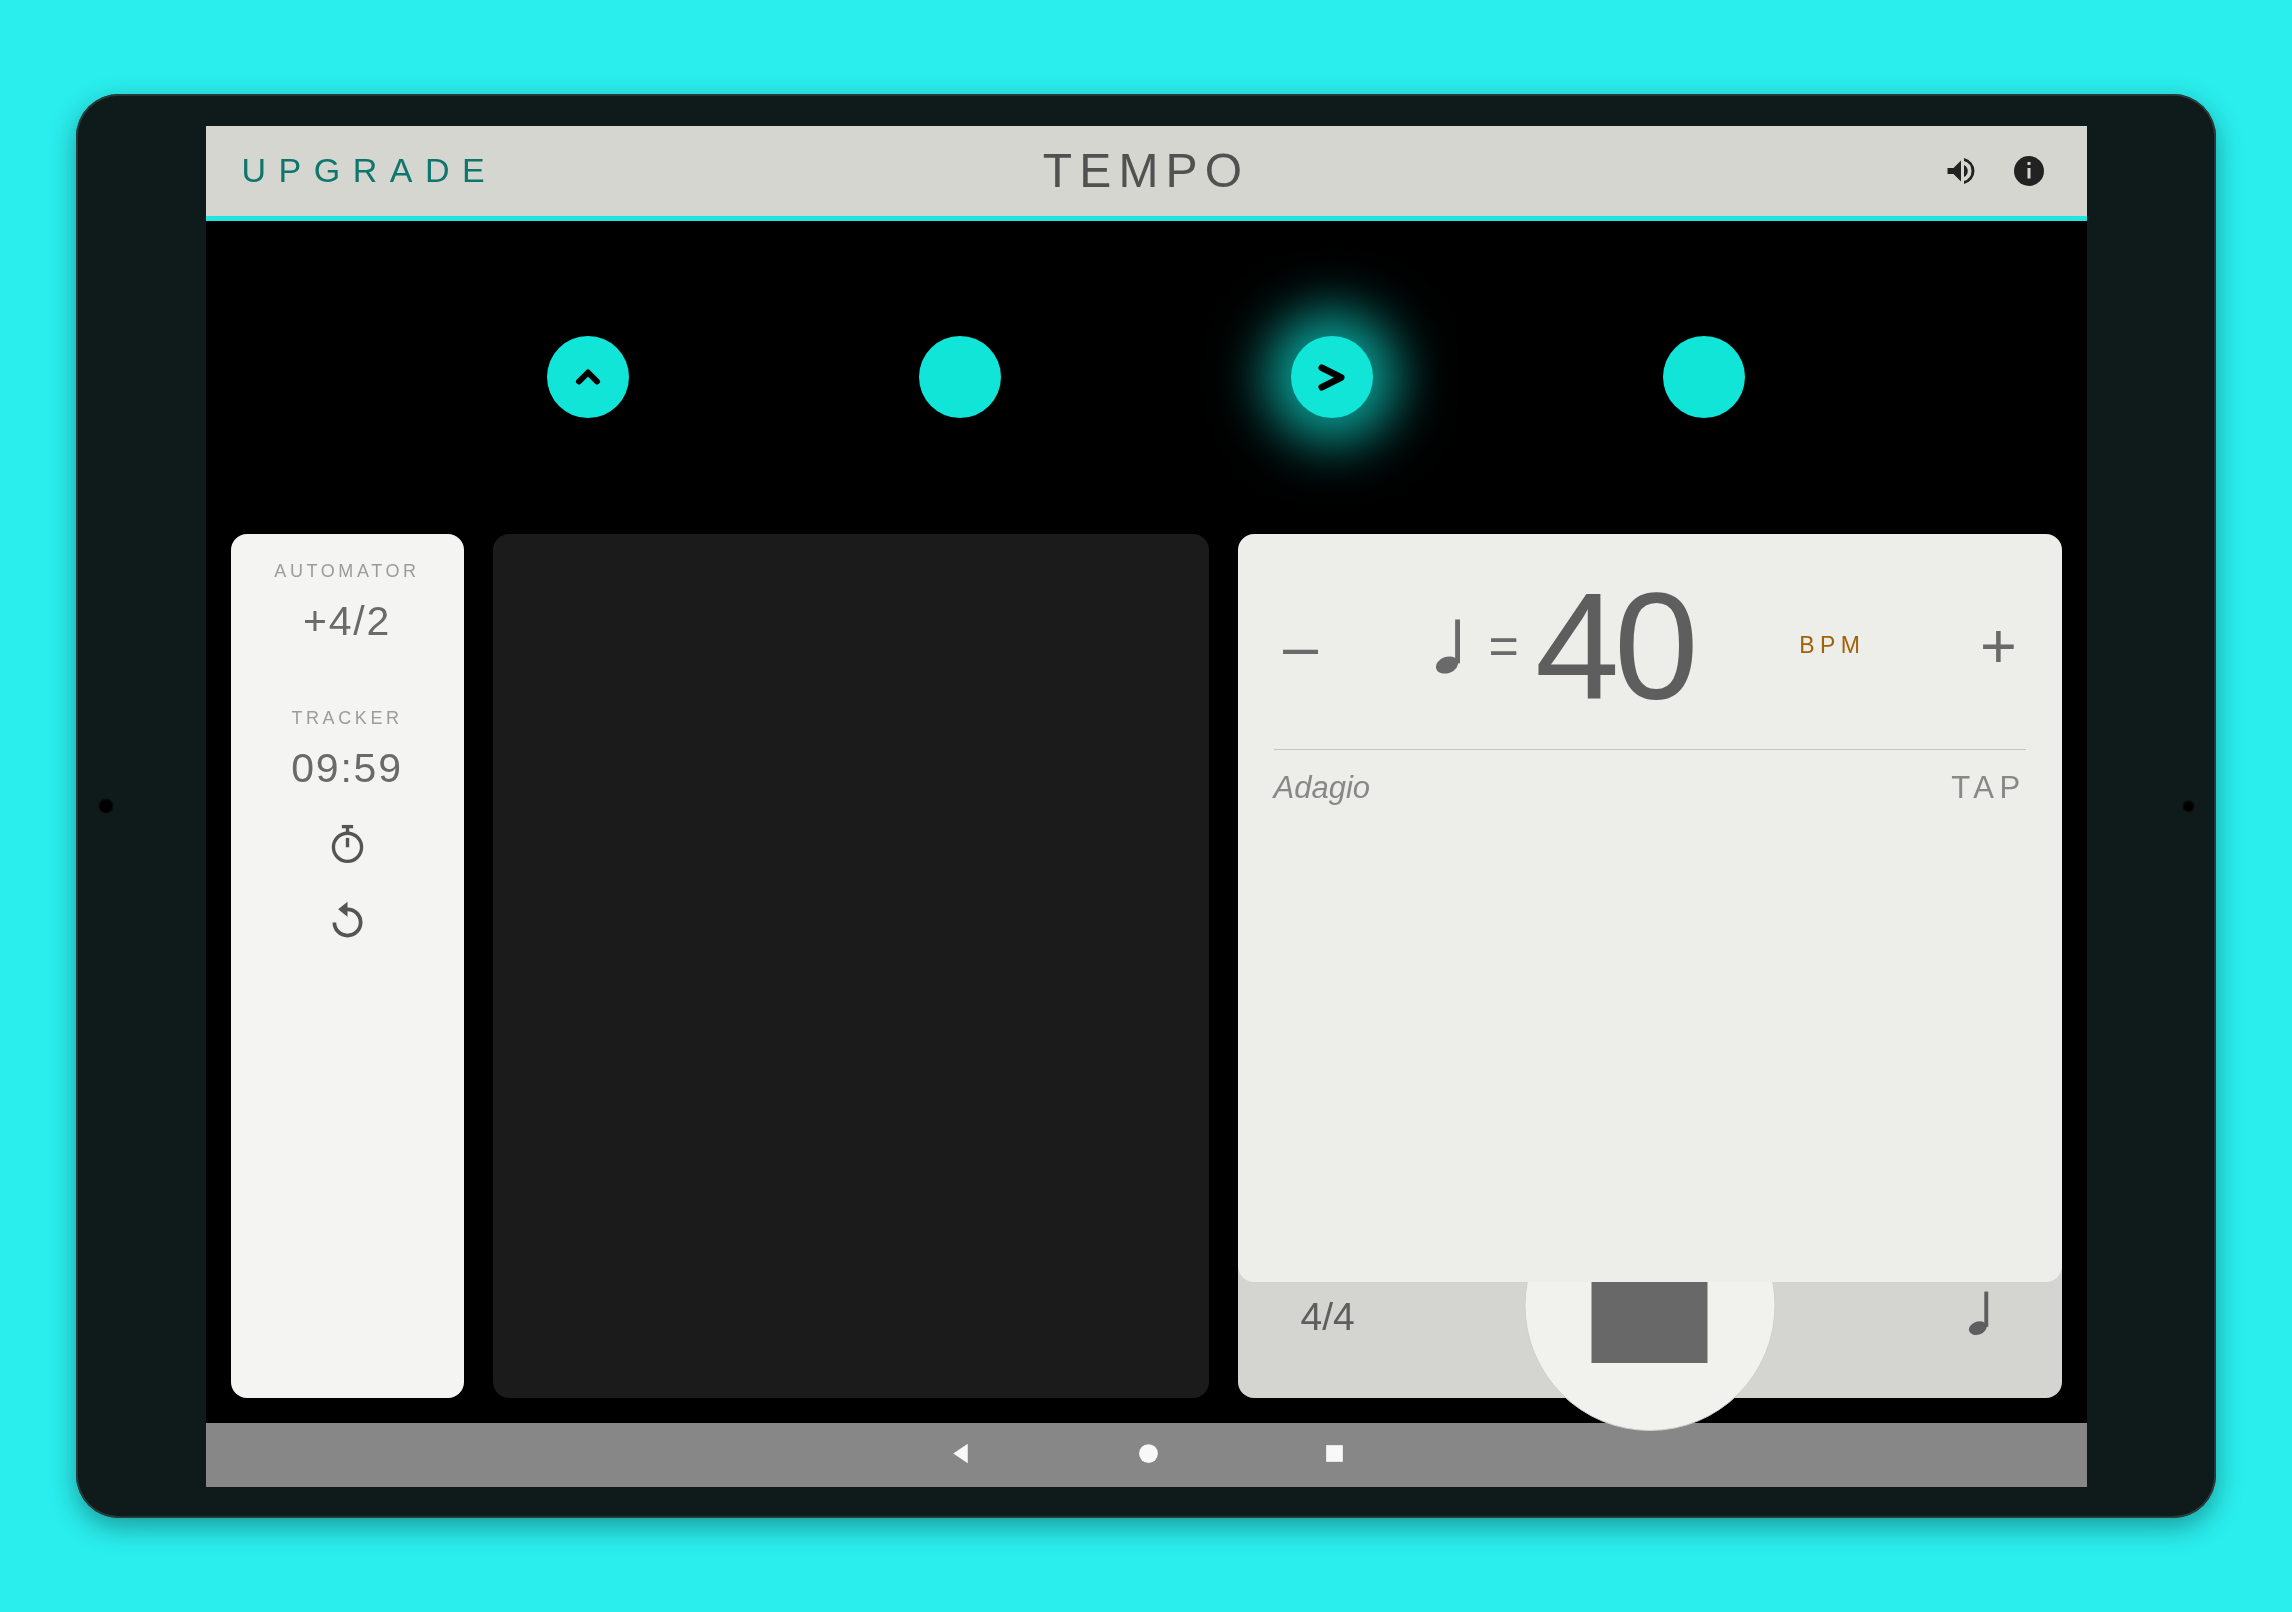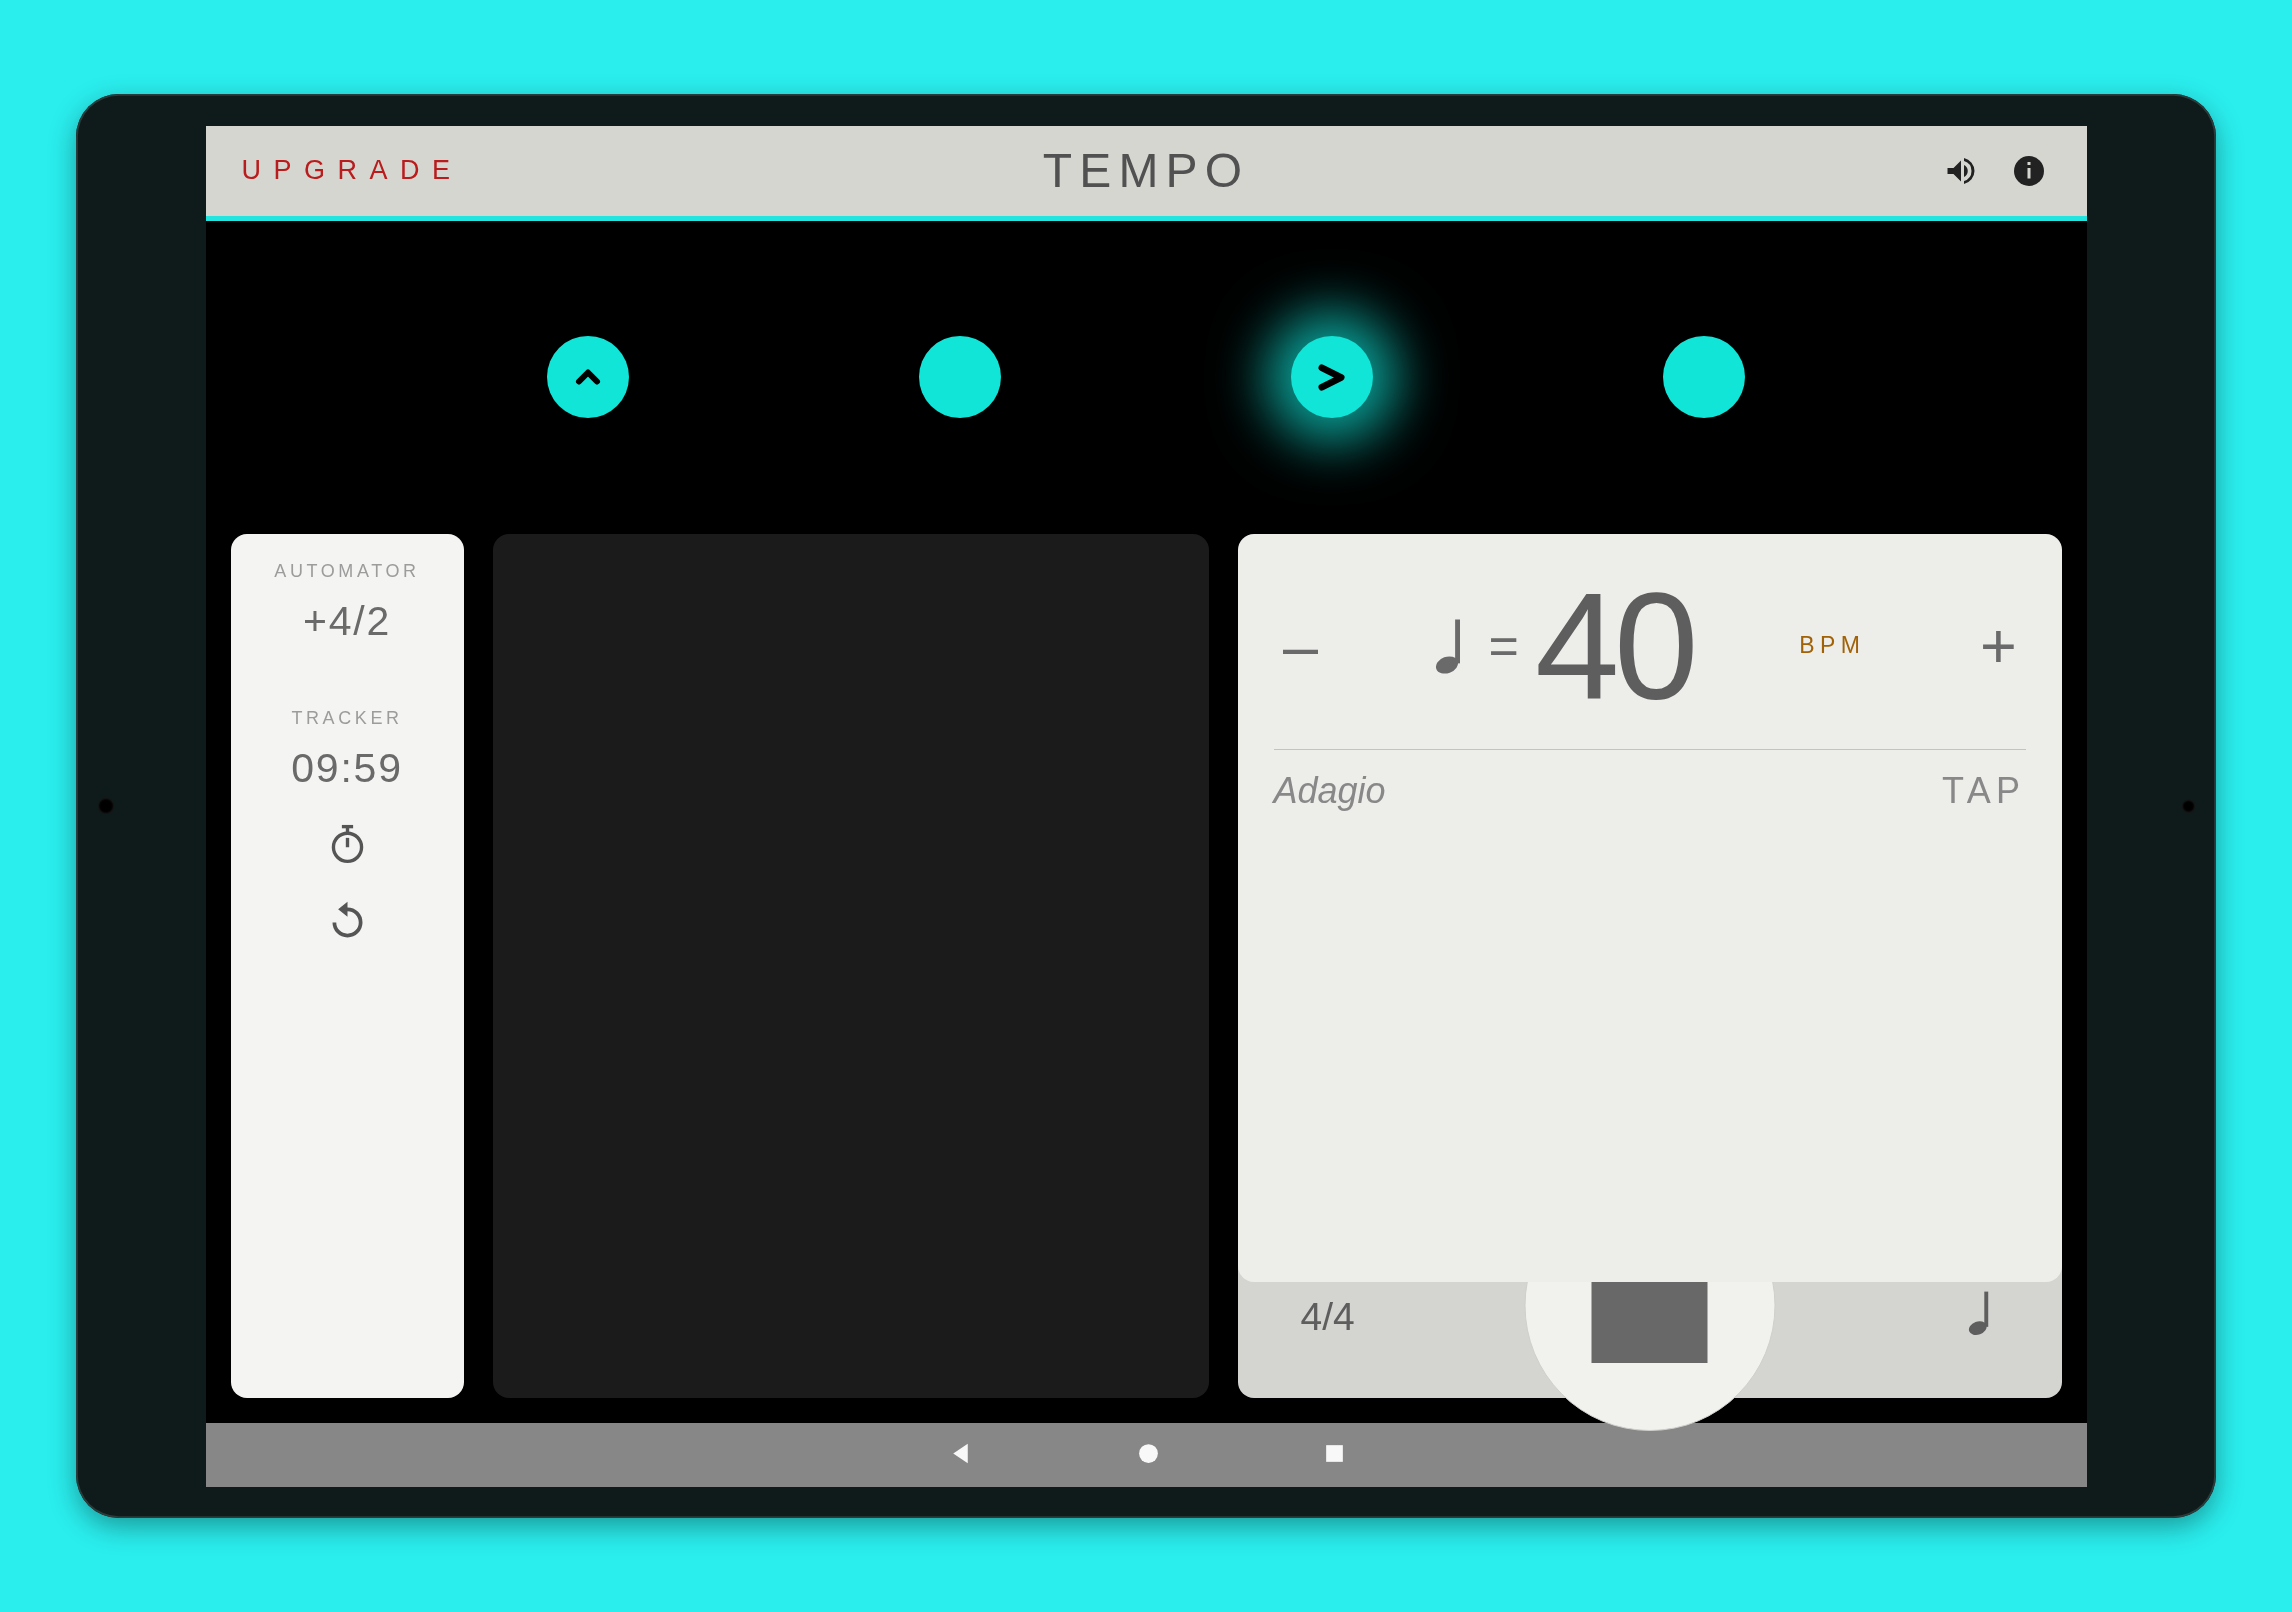--- a/index.html
+++ b/index.html
@@ -58,22 +58,22 @@
   
   .header {
     height: 90px;
     background: #d6d6d1;
     display: flex;
     align-items: center;
     position: relative;
     padding: 0 36px 0 36px;
   }
   .upgrade {
-    color: #b91c1c;
-    font-size: 27px;
+    color: #0f766e;
+    font-size: 34px;
     letter-spacing: 12.5px;
     font-weight: 300;
   }
   .title {
     position: absolute;
     left: 50%;
     transform: translateX(-50%);
     font-size: 48px;
     color: #515151;
     letter-spacing: 7.2px;
@@ -203,21 +203,21 @@
     color:#a16207;
   }
   .hr {
     margin: 27px 0 19.7px 0;
     border:none; border-top:0.9px solid #c3c3c0;
   }
   .name-row {
     display:flex;
     justify-content:space-between;
     align-items:center;
-    font-size: 36px;
+    font-size: 31px;
     color:#888;
   }
   .name-row .italic { font-style: italic; font-weight:300; }
   .name-row .tap { letter-spacing: 5.4px; }
 
   .bottom-bar {
     height: 161px;
     background:#d4d4d1;
     border-radius: 16px;
     margin-top: -45px;

